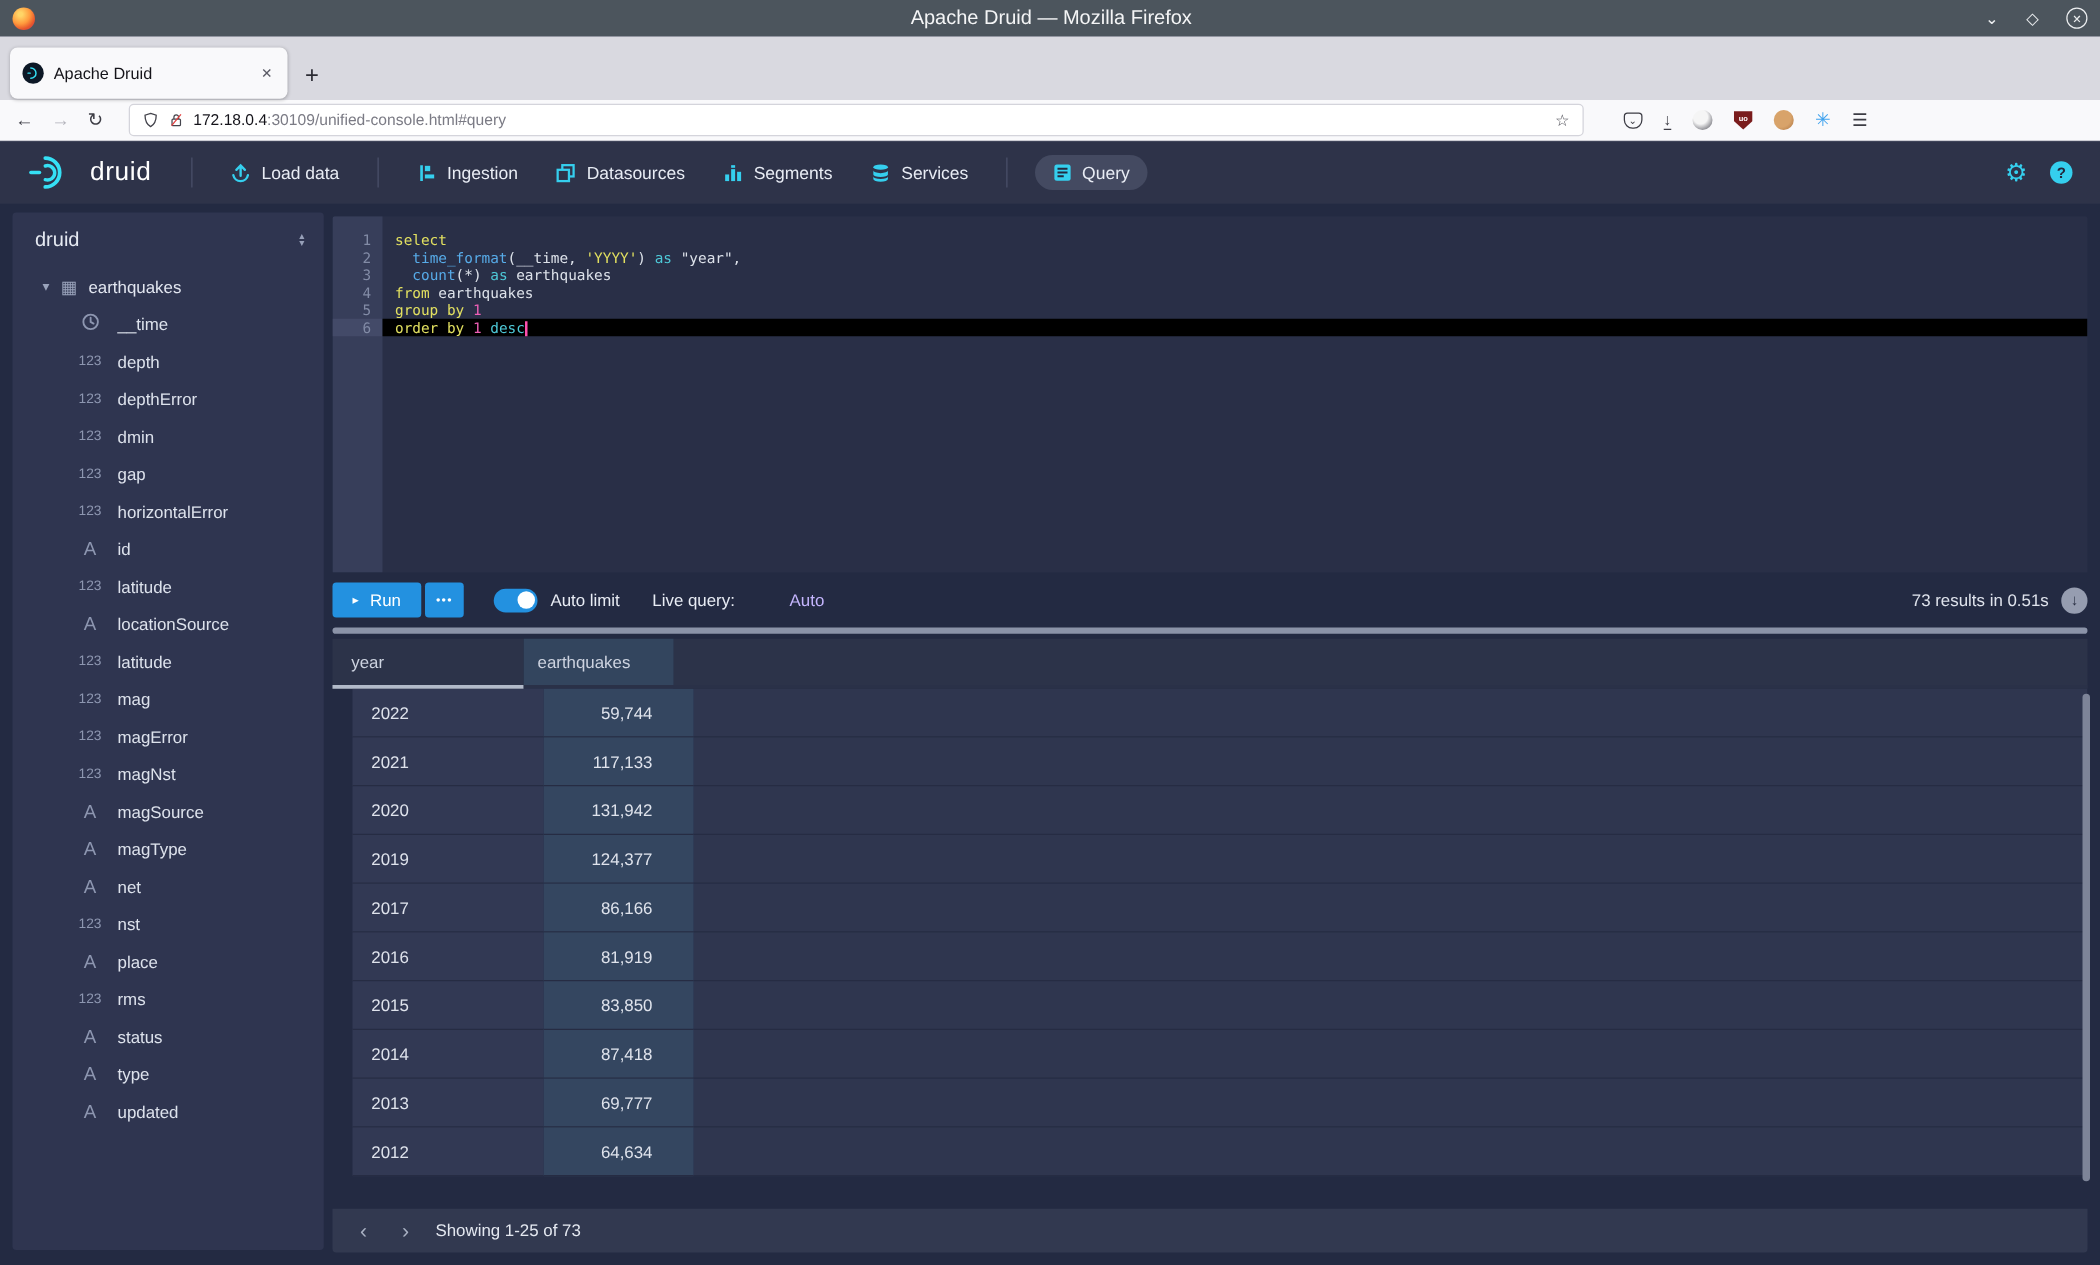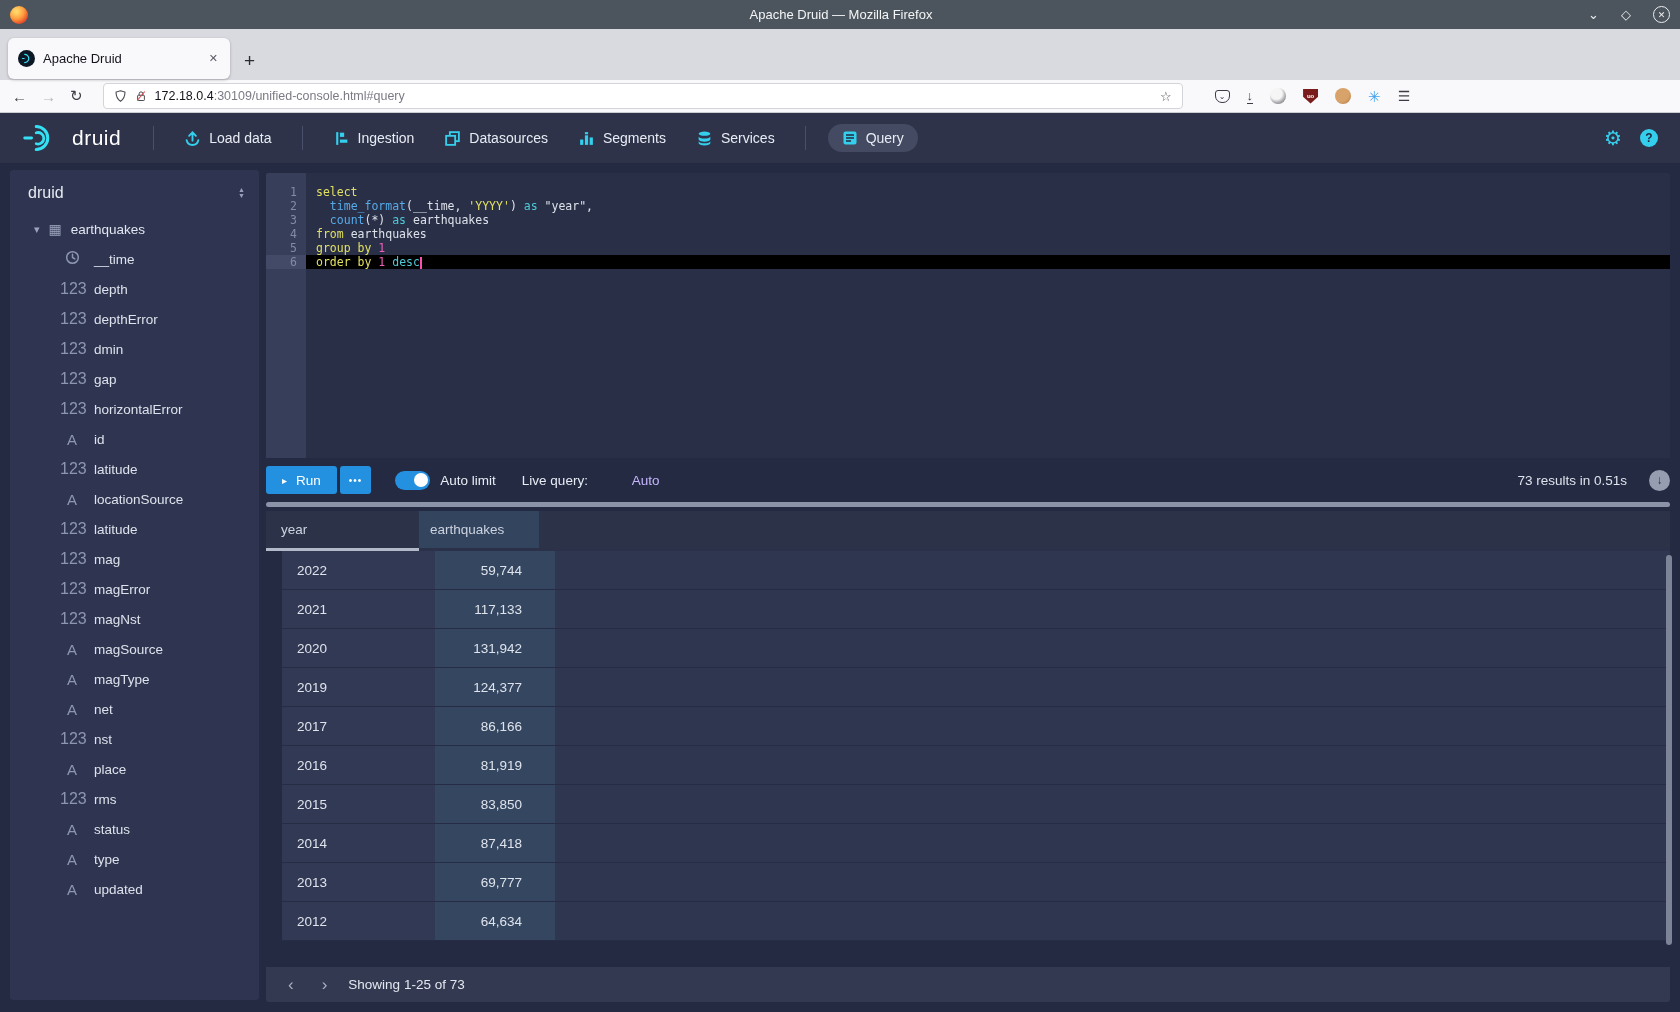--- a/index.html
+++ b/index.html
@@ -2,36 +2,36 @@
 <html><head>
 <meta charset="utf-8">
 <style>
   * { margin:0; padding:0; box-sizing:border-box; }
   html,body { width:1680px; height:1012px; overflow:hidden; }
   body { font-family:"Liberation Sans", sans-serif; background:#232a42; color:#dfe3ec; }
 
   
   .titlebar { height:29px; background:#4c555d; display:flex; align-items:center; padding:0 10px; position:relative; }
   .ff-orb { width:18px; height:18px; border-radius:50%; background:radial-gradient(circle at 35% 30%, #ffd567 10%, #ff9a3d 45%, #e8562c 70%, #b5366b 100%); }
-  .win-title { position:absolute; left:2px; right:0; text-align:center; font-size:13px; color:#f4f5f6; }
+  .win-title { position:absolute; left:2px; right:0; text-align:center; font-size:16px; color:#f4f5f6; }
   .win-controls { margin-left:auto; display:flex; gap:22px; align-items:center; z-index:2; color:#eceef0; }
   .win-btn { font-size:13px; cursor:default; }
   .win-close { width:17px; height:17px; border:1.5px solid #eceef0; border-radius:50%; font-size:9px; display:flex; align-items:center; justify-content:center; }
 
   .tabbar { height:51px; background:#d9d9e0; display:flex; align-items:flex-end; padding:0 0 0 8px; }
   .tab { width:222px; height:41px; margin-bottom:1px; background:#f9f9fb; border-radius:6px; box-shadow:0 1px 3px rgba(0,0,0,.25); display:flex; align-items:center; padding:0 8px 0 10px; gap:8px; }
   .tab-title { font-size:13px; color:#15141a; flex:1; white-space:nowrap; overflow:hidden; }
   .tab-close { color:#5b5b66; font-size:11px; padding:2px 4px; }
   .favicon { width:17px; height:17px; border-radius:50%; background:#0d1826; display:flex; align-items:center; justify-content:center; flex-shrink:0; }
   .newtab { font-size:19px; color:#2b2b33; margin:0 0 8px 14px; }
 
   .urlbar { height:33px; background:#f9f9fb; border-bottom:1px solid #ccccd3; display:flex; align-items:center; padding:0 12px; gap:14px; }
   .nav-arrow { font-size:15px; color:#3e3e46; }
   .nav-arrow.disabled { color:#b3b3bb; }
-  .url-field { margin-left:6px; width:1080px; height:26px; background:#ffffff; border:1px solid #d4d4db; border-radius:4px; display:flex; align-items:center; padding:0 10px; gap:8px; }
+  .url-field { margin-left:6px; width:1164px; height:26px; background:#ffffff; border:1px solid #d4d4db; border-radius:4px; display:flex; align-items:center; padding:0 10px; gap:8px; }
   .url-text { font-size:12.5px; color:#14131a; white-space:nowrap; flex:1; }
   .url-text .dim { color:#7b7b85; }
   .url-star { font-size:13px; color:#4c4c55; }
   .toolbar-icons { display:flex; align-items:center; gap:17px; margin-left:18px; color:#3c3c44; }
   .ticon { font-size:14px; line-height:1; }
   .ext-circle { width:16px; height:16px; border-radius:50%; display:inline-block; }
   .ext-badger { background:radial-gradient(circle at 40% 35%, #f5f5f5 40%, #8d8d93 75%, #555 100%); }
   .ext-ublock { width:15px; height:15px; background:#7a1c1c; clip-path:polygon(0 0,100% 0,100% 55%,50% 100%,0 55%); color:#fff; font-size:6px; font-weight:bold; display:flex; align-items:center; justify-content:center; }
   .ext-cookie { background:radial-gradient(circle at 35% 35%, #d8a36a 55%, #a96f3d 100%); position:relative; }
   .ext-spark { color:#3fa2ee; font-size:15px; }
@@ -54,21 +54,21 @@
   .main { position:relative; height:849px; }
 
   .sidebar { position:absolute; left:10px; top:7px; width:249px; height:830px; background:#2f3550; border-radius:3px; padding:12px 10px; overflow:hidden; }
   .schema-row { display:flex; align-items:center; padding:2px 4px 12px 8px; }
   .schema-name { font-size:16px; color:#e6eaf2; flex:1; }
   .sort-icon { display:flex; flex-direction:column; color:#97a0b8; font-size:7px; line-height:6px; }
   .tree-ds { display:flex; align-items:center; gap:9px; height:30px; padding-left:14px; font-size:13.5px; color:#e2e6f0; }
   .tree-caret { color:#9aa3bb; font-size:11px; }
   .tree-table-icon { color:#9aa3bb; font-size:14px; }
   .tree-col { display:flex; align-items:center; gap:10px; height:30px; padding-left:40px; font-size:13.5px; color:#dde2ec; }
-  .col-type { width:24px; color:#8d96b0; font-size:16px; text-align:center; flex-shrink:0; }
+  .col-type { width:24px; color:#8d96b0; font-size:11px; text-align:center; flex-shrink:0; }
   .col-type.str { font-size:15px; }
 
   .content { position:absolute; left:266px; right:10px; top:10px; }
 
   
   .editor { height:285px; background:#292f47; display:flex; font-family:"DejaVu Sans Mono", monospace; font-size:11.5px; line-height:14px; border-radius:2px 2px 0 0; overflow:hidden; }
   .gutter { width:40px; background:#373e5a; padding-top:12px; color:#828ba6; text-align:right; }
   .gutter div { padding-right:9px; height:14px; }
   .gutter div.active { background:#434a68; }
   .code { flex:1; padding-top:12px; white-space:pre; }
@@ -81,21 +81,21 @@
   
   .runbar { height:44px; display:flex; align-items:center; gap:10px; }
   .btn-run { height:28px; background:#2391e0; color:#fff; border:none; border-radius:3px; font-size:13.5px; padding:0 16px; display:flex; align-items:center; gap:9px; }
   .btn-run .play { font-size:10px; }
   .btn-more { height:28px; background:#2391e0; color:#fff; border:none; border-radius:3px; font-size:10px; letter-spacing:1px; padding:0 9px; margin-left:-7px; }
   .toggle { width:35px; height:19px; background:#2391e0; border-radius:10px; position:relative; margin-left:14px; }
   .toggle .knob { position:absolute; right:2.5px; top:2.5px; width:14px; height:14px; background:#fff; border-radius:50%; }
   .runbar-label { font-size:13.5px; color:#e8ecf4; }
   .live-query { margin-left:16px; }
   .live-val { color:#c4b5fd;margin-left:40px; }
-  .result-info { margin-left:auto; font-size:13.5px; color:#dfe3ec; display:flex; align-items:center; gap:22px; }
+  .result-info { margin-left:auto; font-size:13.5px; color:#dfe3ec; display:flex; align-items:center; gap:10px; }
   .dl-circle { width:21px; height:21px; border-radius:50%; background:#969db0; color:#2b3145; font-size:12px; font-weight:bold; display:flex; align-items:center; justify-content:center; }
 
   .hscroll { height:5px; background:#8b93a8; border-radius:3px; }
 
   
   .rtable { margin-top:4px; }
   .thead { display:flex; height:40px; font-size:13.5px; color:#cdd3e0; }
   .th { display:flex; align-items:center; }
   .th-year { width:153px; background:#2c3349; padding-left:15px; border-bottom:3px solid #b2bac9; }
   .th-eq { width:120px; background:#33455e; padding-left:11px; border-bottom:3px solid #2a3148; }

